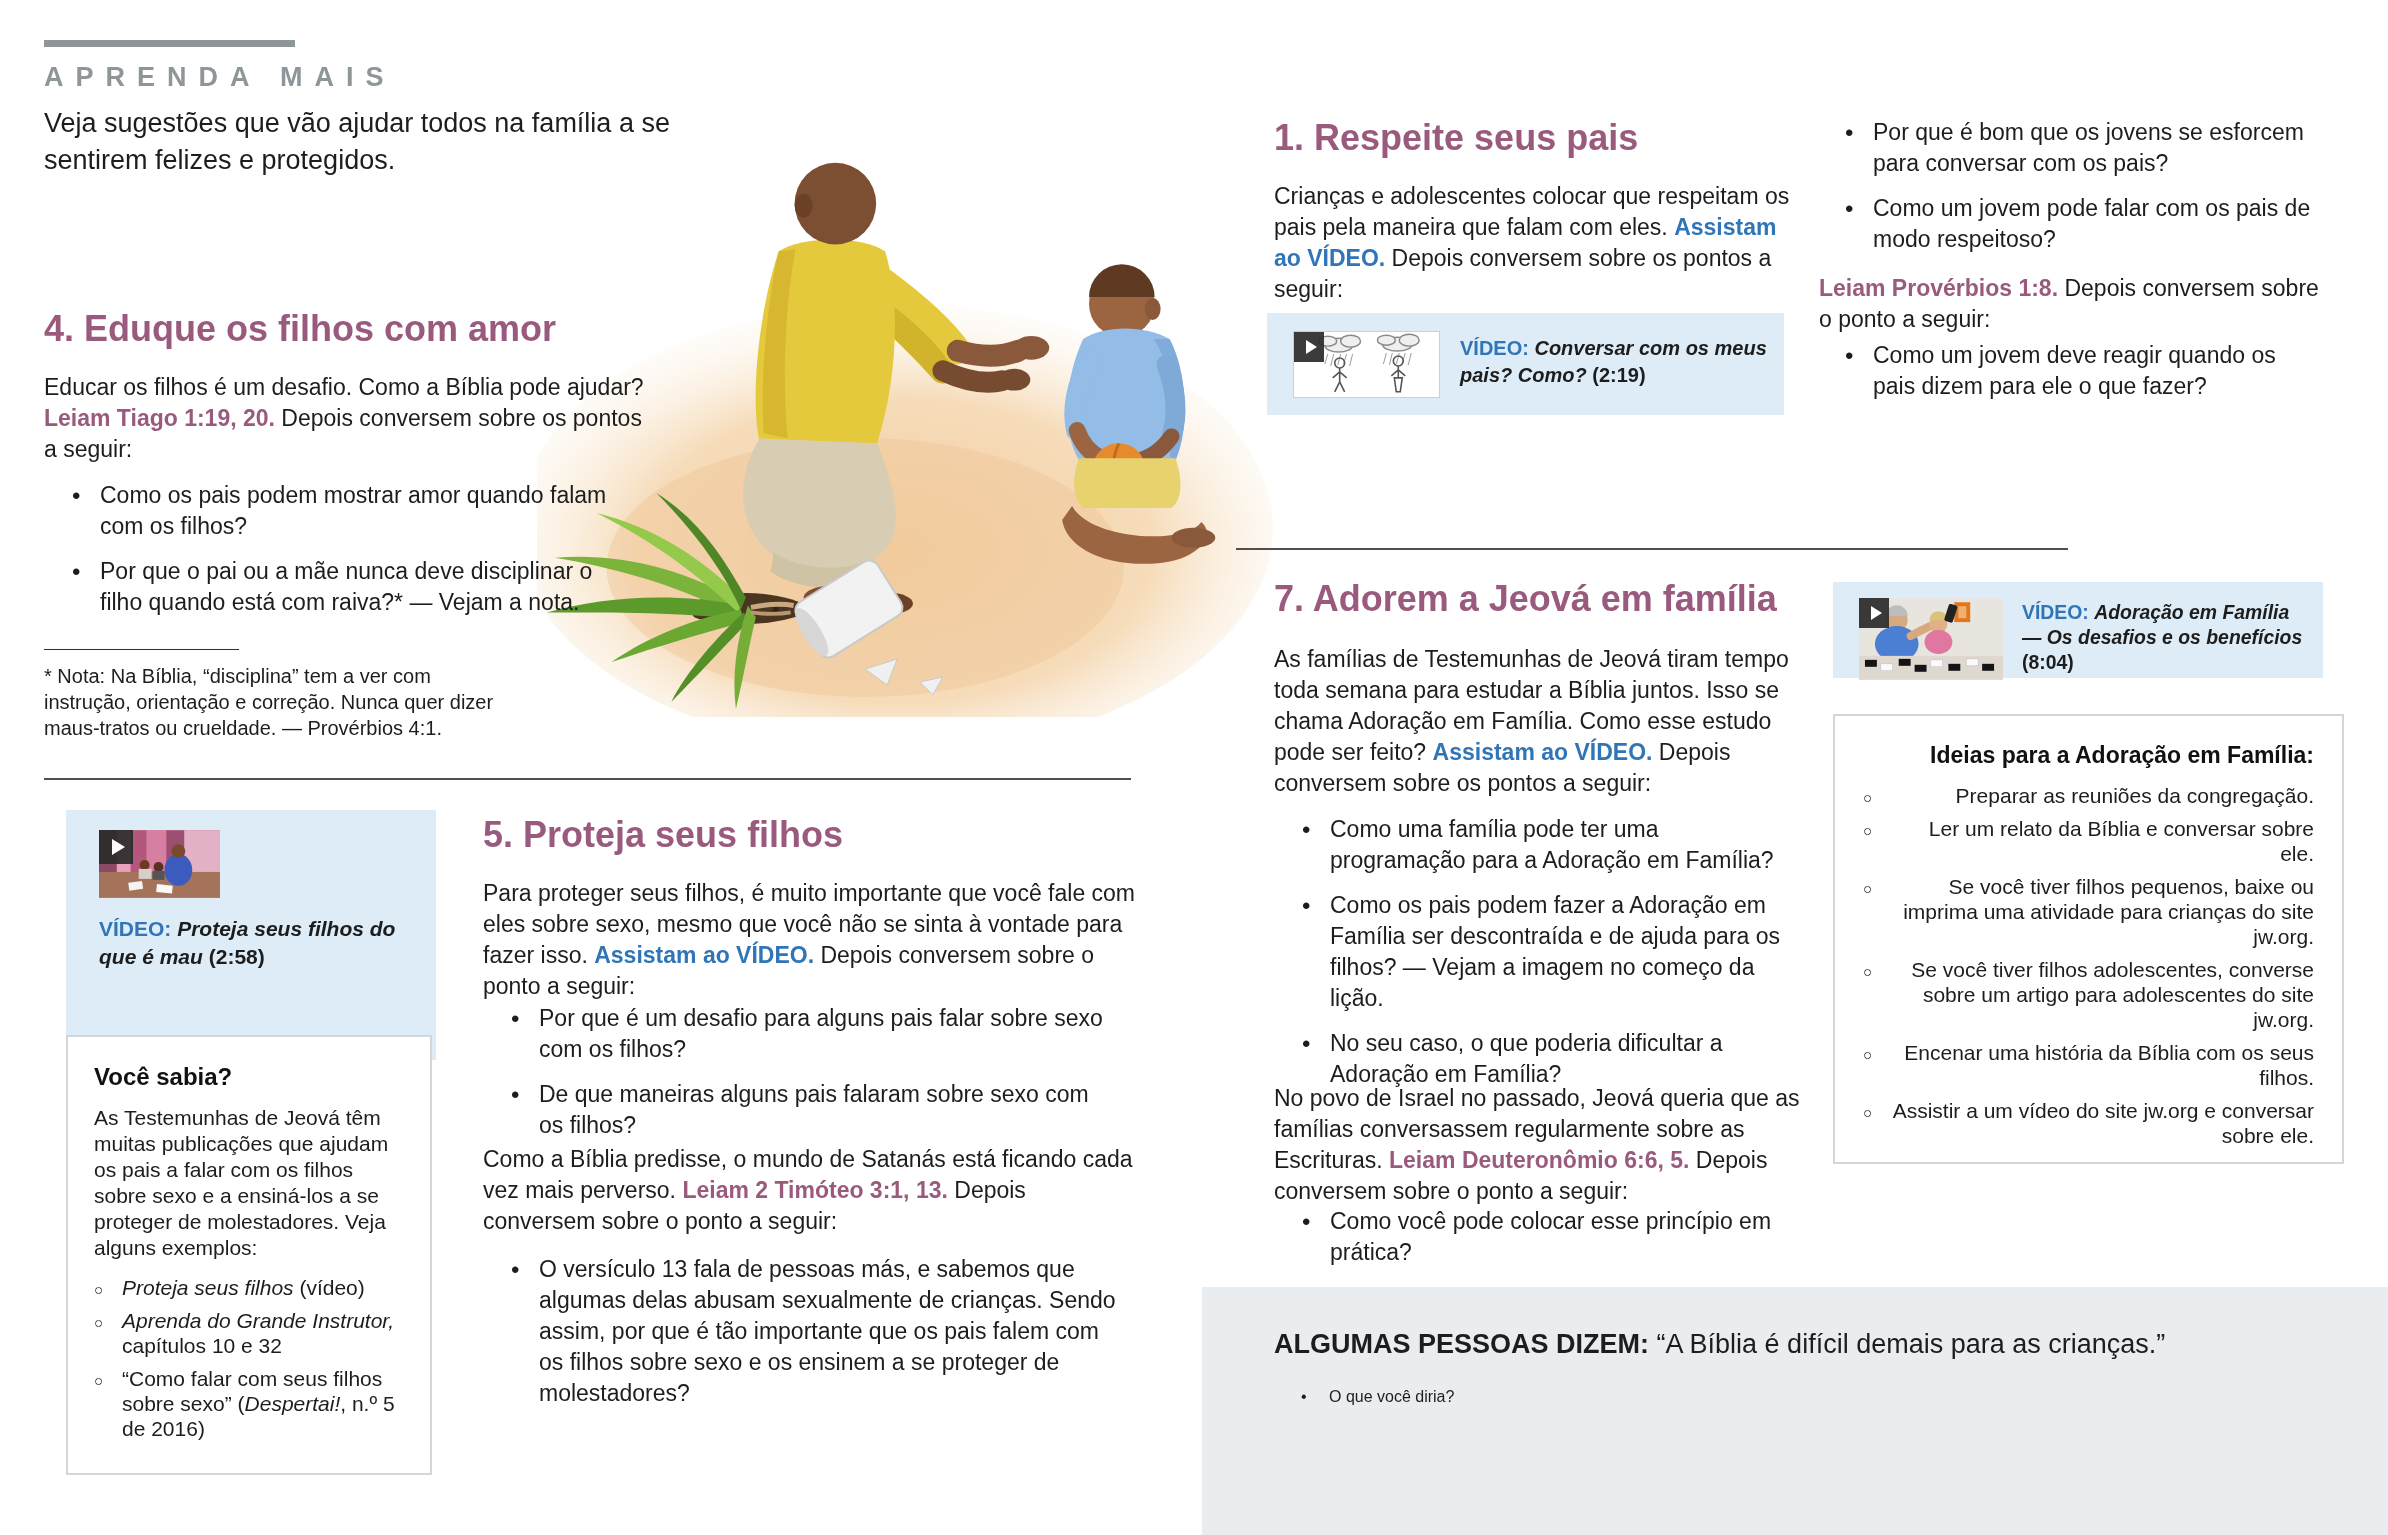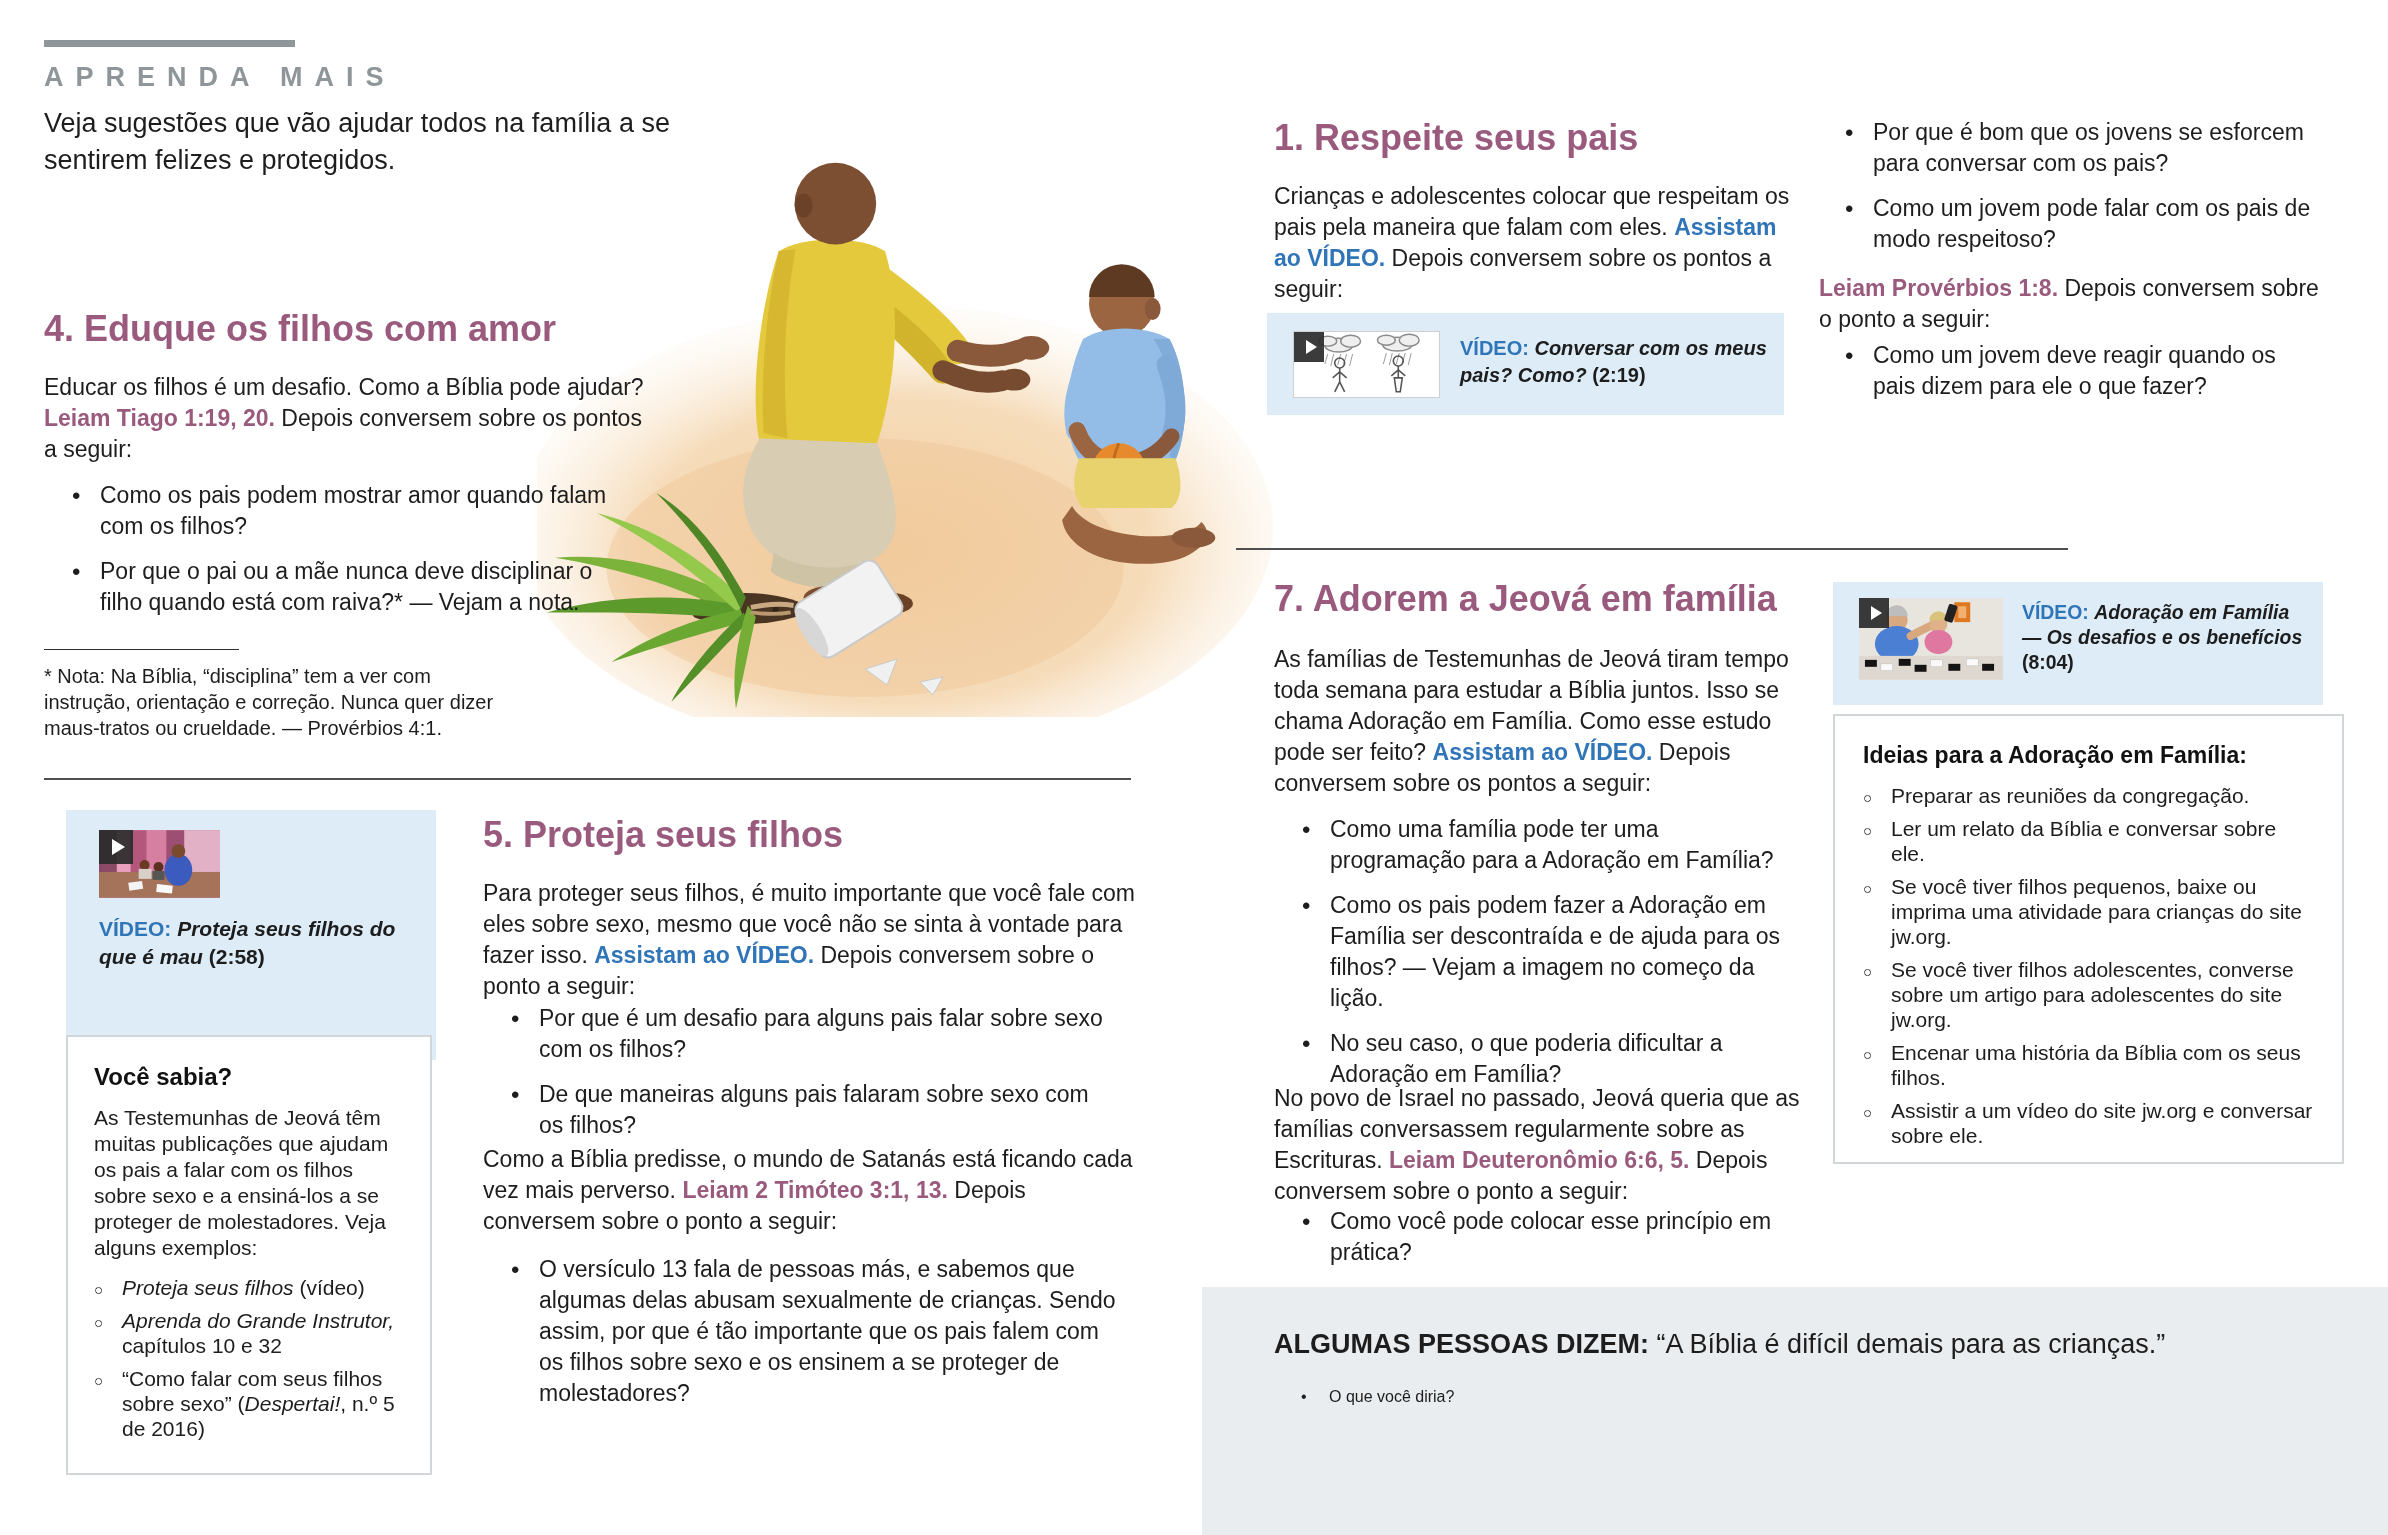--- a/index.html
+++ b/index.html
@@ -238,21 +238,21 @@
   <ul class="blt" style="left:1300px;top:814px;width:498px;">
       <li><span class="seg-p">Como uma família pode ter uma programação para a Adoração em Família?</span></li>
       <li><span class="seg-p">Como os pais podem fazer a Adoração em Família ser descontraída e de ajuda para os filhos? — Vejam a imagem no começo da lição.</span></li>
       <li><span class="seg-p">No seu caso, o que poderia dificultar a Adoração em Família?</span></li>
     </ul>
   <div class="para" style="left:1274px;top:1083px;width:527px;"><span class="seg-p">No povo de Israel no passado, Jeová queria que as famílias conversassem regularmente sobre as Escrituras. </span><span class="seg-scripture">Leiam Deuteronômio 6:6, 5.</span><span class="seg-p"> Depois conversem sobre o ponto a seguir:</span></div>
   <ul class="blt" style="left:1300px;top:1206px;width:498px;">
       <li><span class="seg-p">Como você pode colocar esse princípio em prática?</span></li>
     </ul>
 
-  <div class="vbox" style="left:1833px;top:582px;width:490px;height:123px;">
+  <div class="vbox" style="left:1833px;top:582px;width:490px;height:96px;">
     <div class="thumb" style="left:26px;top:16px;width:144px;height:82px;">
       <svg width="144" height="82" viewBox="0 0 145 82">
         <rect width="145" height="82" fill="#e8e4de"></rect>
         <rect x="96" y="4" width="16" height="20" fill="#e07820"></rect>
         <rect x="100" y="8" width="8" height="12" fill="#f0b070"></rect>
         <circle cx="38" cy="22" r="11" fill="#d8a87e"></circle>
         <path d="M 27 18 A 11 11 0 0 1 49 18 Z" fill="#bdbdbd"></path>
         <ellipse cx="38" cy="46" rx="22" ry="18" fill="#4a7fd4"></ellipse>
         <path d="M 52 38 Q 70 28 82 24" stroke="#d8a87e" stroke-width="8" fill="none" stroke-linecap="round"></path>
         <circle cx="80" cy="26" r="9" fill="#e0b088"></circle>
@@ -271,21 +271,21 @@
             <rect x="124" y="66" width="12" height="7" fill="#141414"></rect>
         </g>
       </svg>
       <div class="play" style="width:30px;height:30px;">
           <div class="tri" style="border-left-width:11px;border-top-width:7px;border-bottom-width:7px;"></div>
         </div>
     </div>
     <div class="vcap" style="left:189px;top:18px;width:289px;font-size:19.4px;line-height:25px;"><span class="seg-video">VÍDEO: </span><span class="seg-vtitle">Adoração em Família — Os desafios e os benefícios</span><span class="seg-vb"> (8:04)</span></div>
   </div>
 
-  <div class="card" style="left:1833px;top:714px;width:511px;height:450px;padding:26px 28px;">
+  <div class="card" style="left:1833px;top:714px;width:511px;height:450px;padding:26px 28px;text-align:right;">
     <h3 style="font-size:23px;">Ideias para a Adoração em Família:</h3>
     <ul class="ring">
         <li><span class="seg-p">Preparar as reuniões da congregação.</span></li>
         <li><span class="seg-p">Ler um relato da Bíblia e conversar sobre ele.</span></li>
         <li><span class="seg-p">Se você tiver filhos pequenos, baixe ou imprima uma atividade para crianças do site jw.org.</span></li>
         <li><span class="seg-p">Se você tiver filhos adolescentes, converse sobre um artigo para adolescentes do site jw.org.</span></li>
         <li><span class="seg-p">Encenar uma história da Bíblia com os seus filhos.</span></li>
         <li><span class="seg-p">Assistir a um vídeo do site jw.org e conversar sobre ele.</span></li>
       </ul>
   </div>

